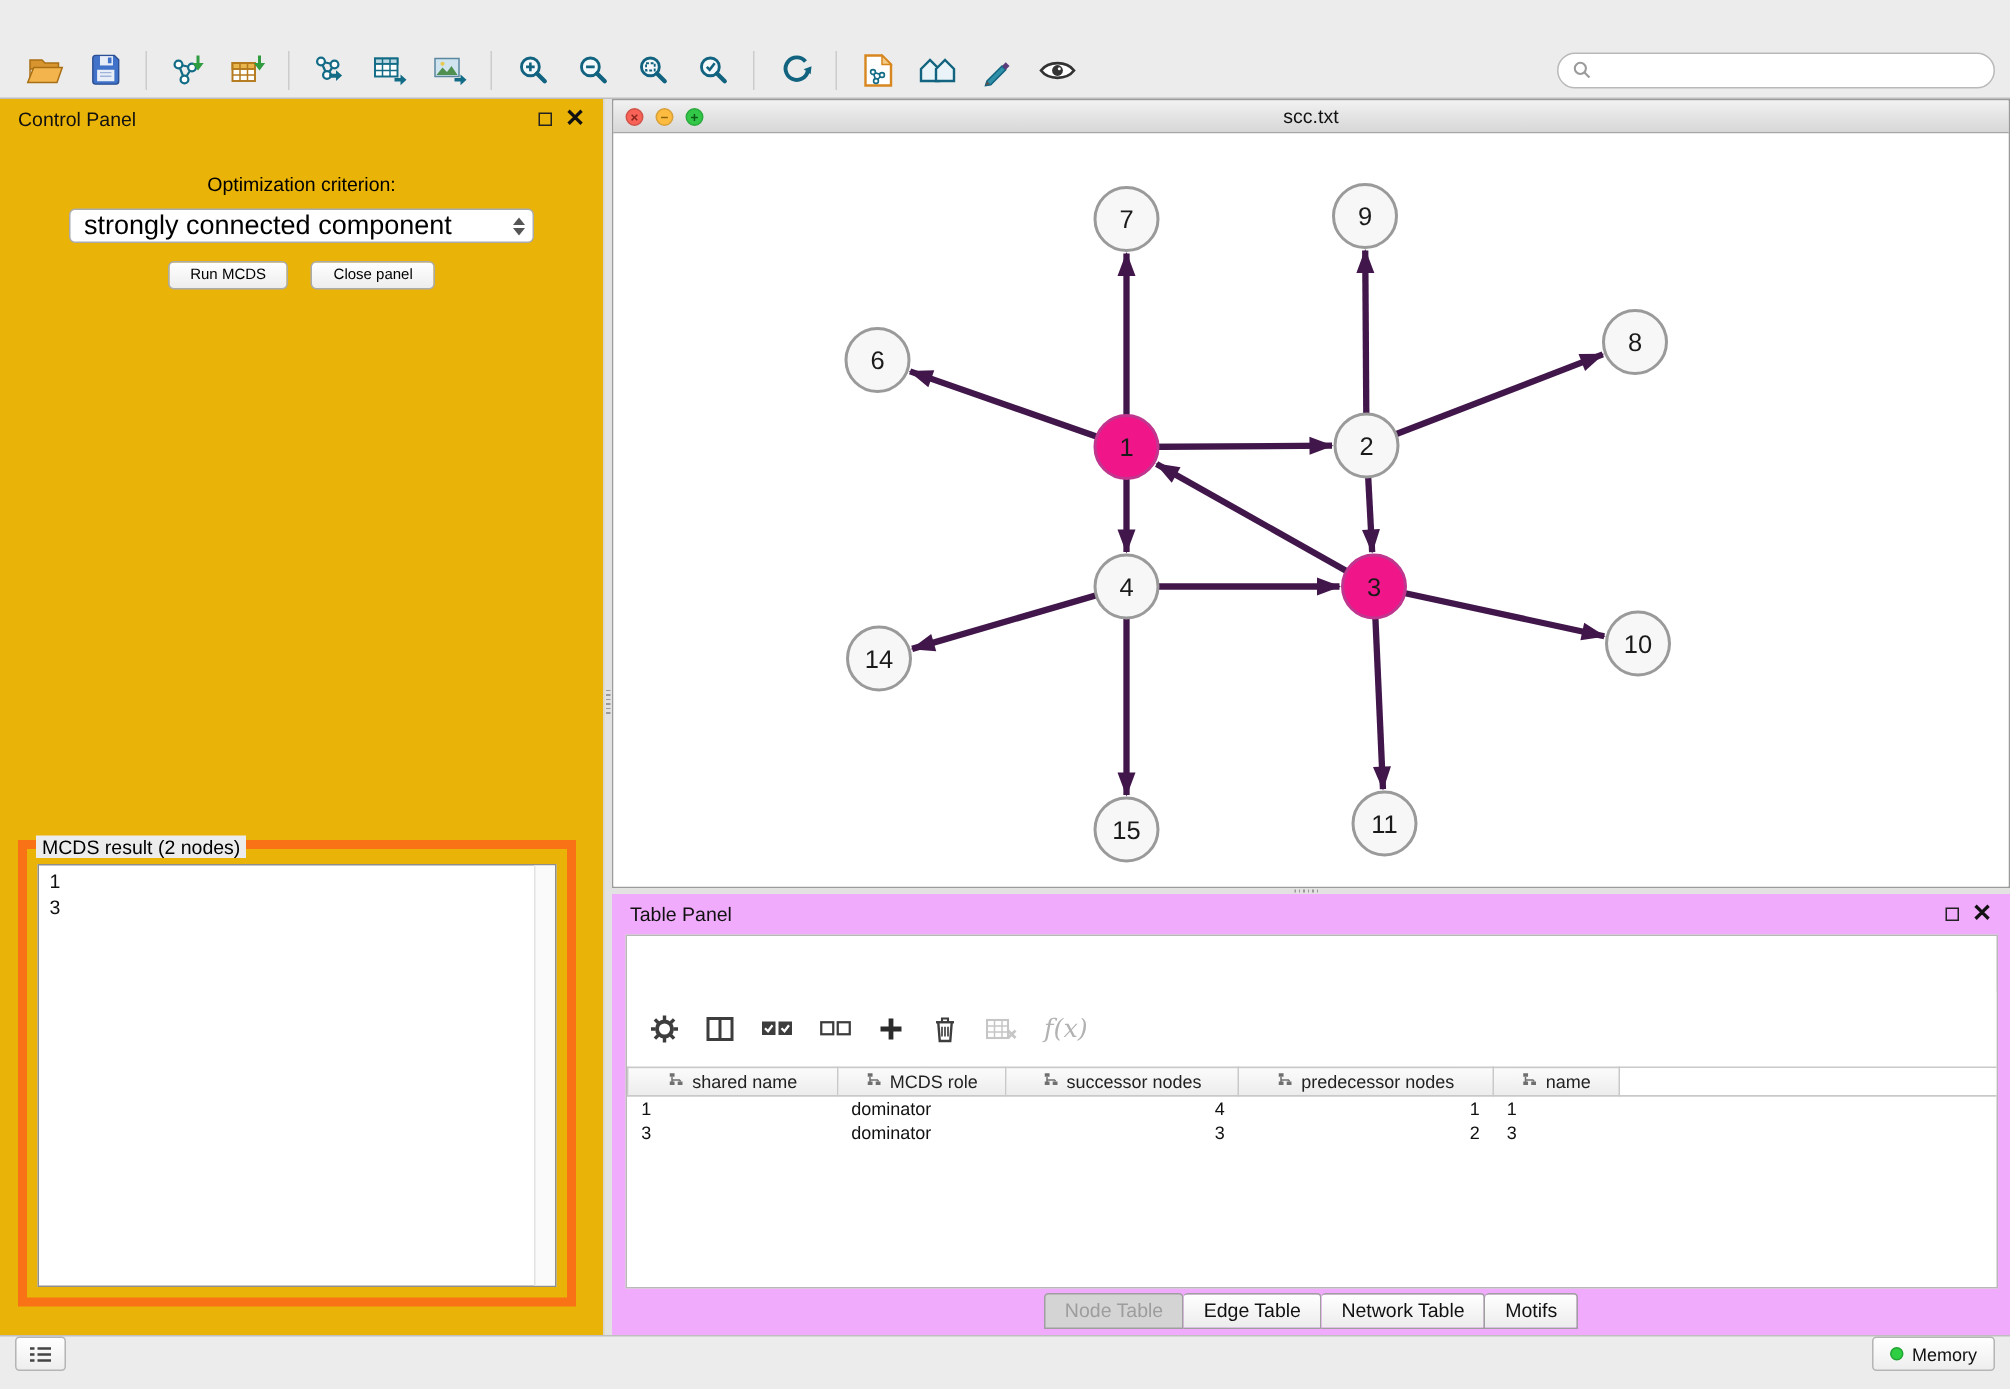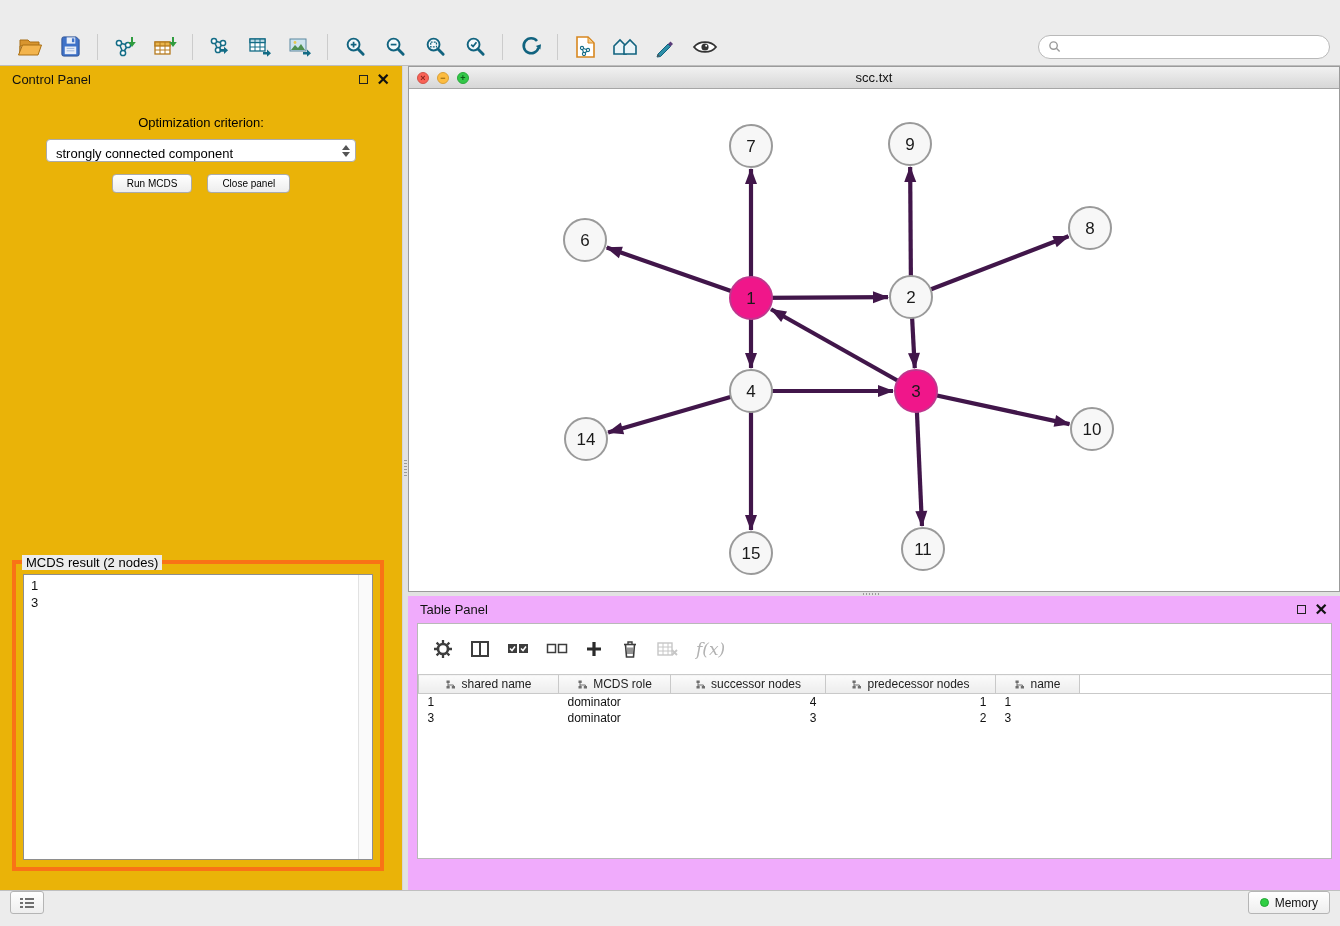--- a/index.html
+++ b/index.html
@@ -36,34 +36,34 @@
   .close-x { font-size:16px; font-weight:bold; color:#111; line-height:1; }
   .cp-tabs { display:flex; justify-content:center; margin-top:3px; }
   .tab { font-size:13px; padding:3px 13px 4px; background:linear-gradient(#ffffff,#ececec);
     border:1px solid #9f9f9f; border-left:none; color:#111; cursor:default;
     border-radius:3px 3px 0 0; white-space:nowrap; }
   .tab:first-child { border-left:1px solid #9f9f9f; border-radius:3px 3px 0 0; }
   .tab.active { background:#d4d4d4; color:#9d9d9d; }
   .cp-content { text-align:center; }
   .opt-label { margin-top:22px; font-size:13px; color:#000; }
   .combo { width:310px; height:23px; margin:9px auto 0; background:#fff;
-    border:1px solid #ababab; border-radius:4px; display:flex; align-items:flex-end;
-    padding-left:9px; font-size:13px; }
+    border:1px solid #ababab; border-radius:4px; display:flex; align-items:flex-start;
+    padding-left:9px; font-size:18px; }
   .combo-stepper { margin-left:auto; width:19px; height:100%; display:flex; flex-direction:column;
     align-items:center; justify-content:center; gap:2px; }
   .tri-up { width:0; height:0; border-left:4px solid transparent; border-right:4px solid transparent;
     border-bottom:5px solid #555; }
   .tri-down { width:0; height:0; border-left:4px solid transparent; border-right:4px solid transparent;
     border-top:5px solid #555; }
   .btn-row { display:flex; justify-content:center; gap:15px; margin-top:12px; }
   .btn { font-size:10px; padding:3px 14px; background:linear-gradient(#ffffff,#ededed);
     border:1px solid #ababab; border-radius:4px; cursor:default;
     font-family:"Liberation Sans",sans-serif; }
   .result-box { position:absolute; left:12px; right:18px; top:494px; bottom:19px;
-    border:4px solid #f97316; }
+    border:6px solid #f97316; }
   .result-legend { position:absolute; top:-9px; left:6px; background:#ececec;
     padding:0 4px; font-size:13px; color:#000; }
   .result-list { position:absolute; left:7px; right:7px; top:10px; bottom:7px;
     background:#fff; border:1px solid #8e8e8e; padding:2px 7px; font-size:13px;
     line-height:17px; color:#111; overflow:hidden; }
   .result-scroll { position:absolute; right:8px; top:11px; bottom:8px; width:14px;
     background:#fafafa; border-left:1px solid #e2e2e2; }
 
   
   .v-divider { position:absolute; left:403px; top:66px; width:5px; bottom:36px; background:#e2e2e2; }
@@ -83,29 +83,29 @@
     justify-content:center; font-size:9px; font-weight:bold; line-height:1; cursor:default; }
   .tl.red { background:#f96256; border:1px solid #d0534a; color:#8c241d; }
   .tl.yellow { background:#fdbc40; border:1px solid #d8a039; color:#90660c; }
   .tl.green { background:#33c748; border:1px solid #2aa93c; color:#0c5c17; }
   .net-canvas { position:absolute; left:0; top:22px; width:100%; height:502px; background:#fff; display:block; }
 
   
   .table-panel { position:absolute; left:408px; top:596px; right:0; bottom:36px; background:#f0abfc; }
   .table-inner { position:absolute; left:9px; right:8px; top:27px; bottom:31px;
     background:#fff; border:1px solid #b9b9b9; overflow:hidden; }
-  .table-toolbar { height:50px; display:flex; align-items:center; gap:17px; padding-left:15px; background:#fff; }
+  .table-toolbar { height:50px; display:flex; align-items:center; gap:17px; padding-left:15px; background:#fff;margin-top:37px; }
   .ttb { background:none; border:none; display:flex; align-items:center; justify-content:center; cursor:default; }
   .fx { font-family:"DejaVu Serif", serif; font-style:italic; font-size:17px; color:#b2b2b2; }
   .node-table { border-collapse:collapse; width:100%; table-layout:fixed; }
   .node-table th { background:linear-gradient(#fbfbfb,#ececec); border:1px solid #c9c9c9;
     font-weight:normal; font-size:12px; height:19px; padding:0 2px; color:#222;
     overflow:hidden; white-space:nowrap; }
   .node-table th.filler { border-left:none; border-right:none; background:#fff; border-top:1px solid #c9c9c9; border-bottom:1px solid #c9c9c9; }
-  .th-inner { display:flex; align-items:center; justify-content:center; gap:5px; }
+  .th-inner { display:flex; justify-content:center; gap:5px; }
   .node-table td { font-size:12px; height:16px; padding:0 9px; color:#111;
     white-space:nowrap; overflow:hidden; }
   .table-tabs { position:absolute; left:0; right:0; bottom:4px; display:flex; justify-content:center; }
 
   
   .statusbar { position:absolute; left:0; right:0; bottom:0; height:36px; background:#ececec;
     border-top:1px solid #bfbfbf; display:flex; padding:0 10px; }
   .sb-btn { height:23px; display:flex; align-items:center; gap:6px; padding:0 8px;
     background:linear-gradient(#ffffff,#eeeeee); border:1px solid #b5b5b5; border-radius:3px;
     font-size:12px; color:#111; cursor:default; font-family:"Liberation Sans",sans-serif; }
@@ -517,20 +517,26 @@
               <td style="text-align: left;">3</td>
               <td style="text-align: left;">dominator</td>
               <td style="text-align: right;">3</td>
               <td style="text-align: right;">2</td>
               <td style="text-align: left;">3</td>
               <td></td>
             </tr>
           </tbody>
       </table>
     </div>
+    <div class="table-tabs">
+        <div class="tab active">Node Table</div>
+        <div class="tab">Edge Table</div>
+        <div class="tab">Network Table</div>
+        <div class="tab">Motifs</div>
+      </div>
   </div>
 
   <div class="statusbar">
     <button class="sb-btn">
       <svg width="16" height="12" viewBox="0 0 16 12">
         <path d="M1 2h3 M6 2h9 M1 6h3 M6 6h9 M1 10h3 M6 10h9" stroke="#444" stroke-width="1.6"></path>
       </svg>
     </button>
     <button class="sb-btn memory-btn">
       <span class="memdot"></span>

